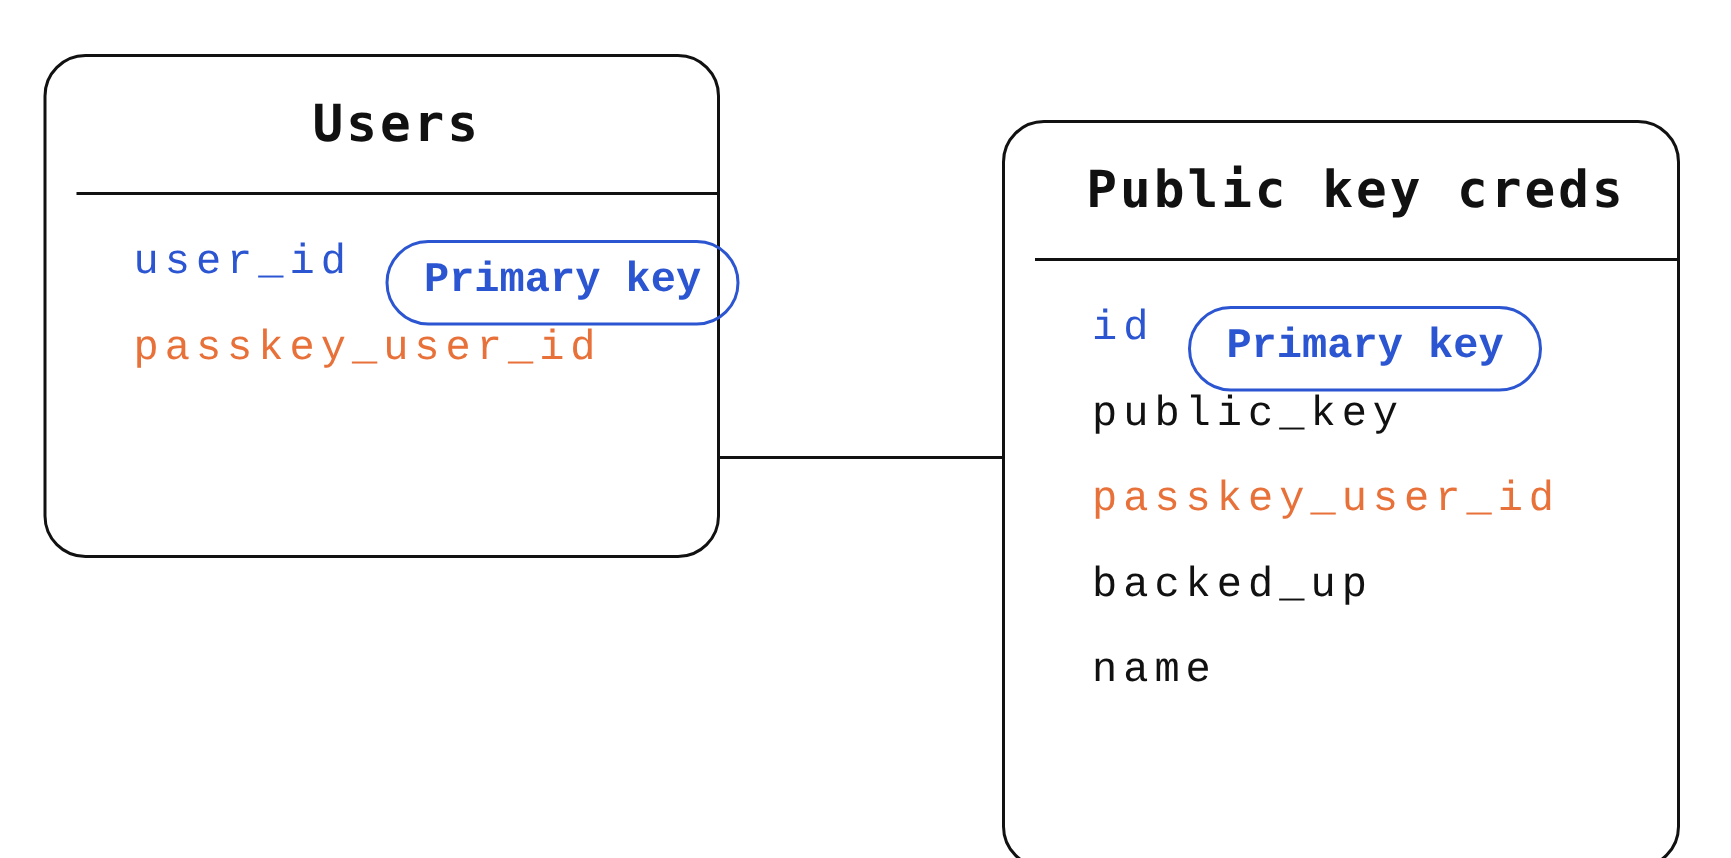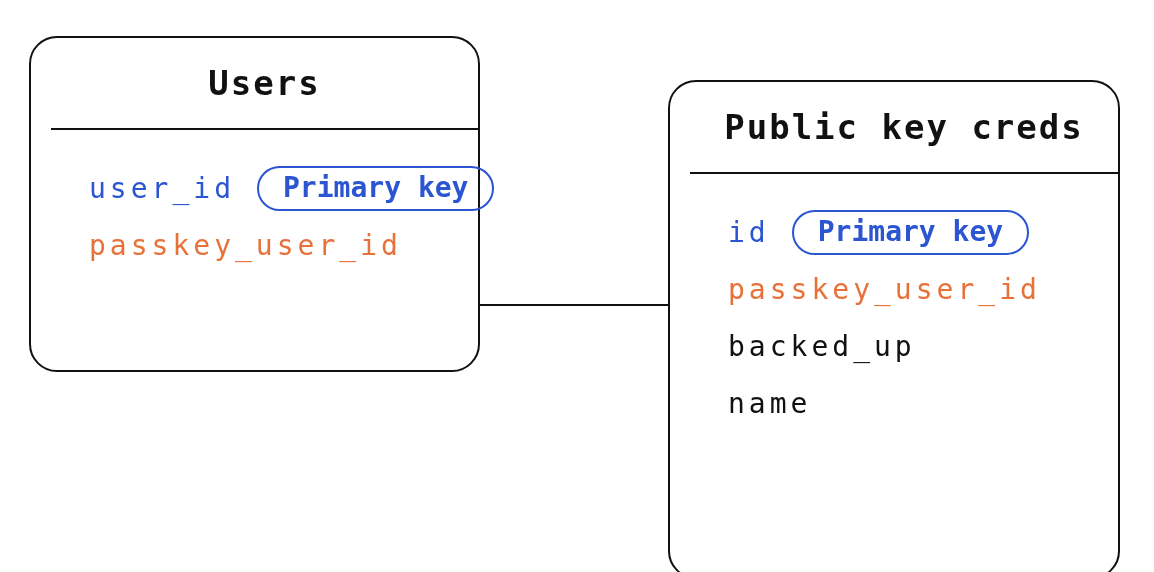--- a/index.html
+++ b/index.html
@@ -56,23 +56,23 @@
     white-space: nowrap;
   }
 
   .er-table-body {
     padding: 30px 20px 0 38px;
   }
 
   .field-row {
     height: 57px;
     display: flex;
-    align-items: center;
     gap: 22px;
     white-space: nowrap;
+    font-family: Liberation Mono, monospace;
   }
 
   .field-name {
     font-size: 28px;
     letter-spacing: 4px;
     color: #111111;
   }
 
   .field-name.c-blue   { color: #2b55d1; }
   .field-name.c-orange { color: #e8713a; }
@@ -121,20 +121,23 @@
   <div class="relationship-line"></div>
 
   <div class="er-table creds">
     <div class="er-table-header">Public key creds</div>
     <div class="er-table-body">
       <div class="field-row">
         <span class="field-name c-blue">id</span>
         <span class="pk-badge">Primary key</span>
       </div>
       <div class="field-row">
+        <span class="field-name">public_key</span>
+      </div>
+      <div class="field-row">
         <span class="field-name c-orange">passkey_user_id</span>
       </div>
       <div class="field-row">
         <span class="field-name">backed_up</span>
       </div>
       <div class="field-row">
         <span class="field-name">name</span>
       </div>
     </div>
   </div>

